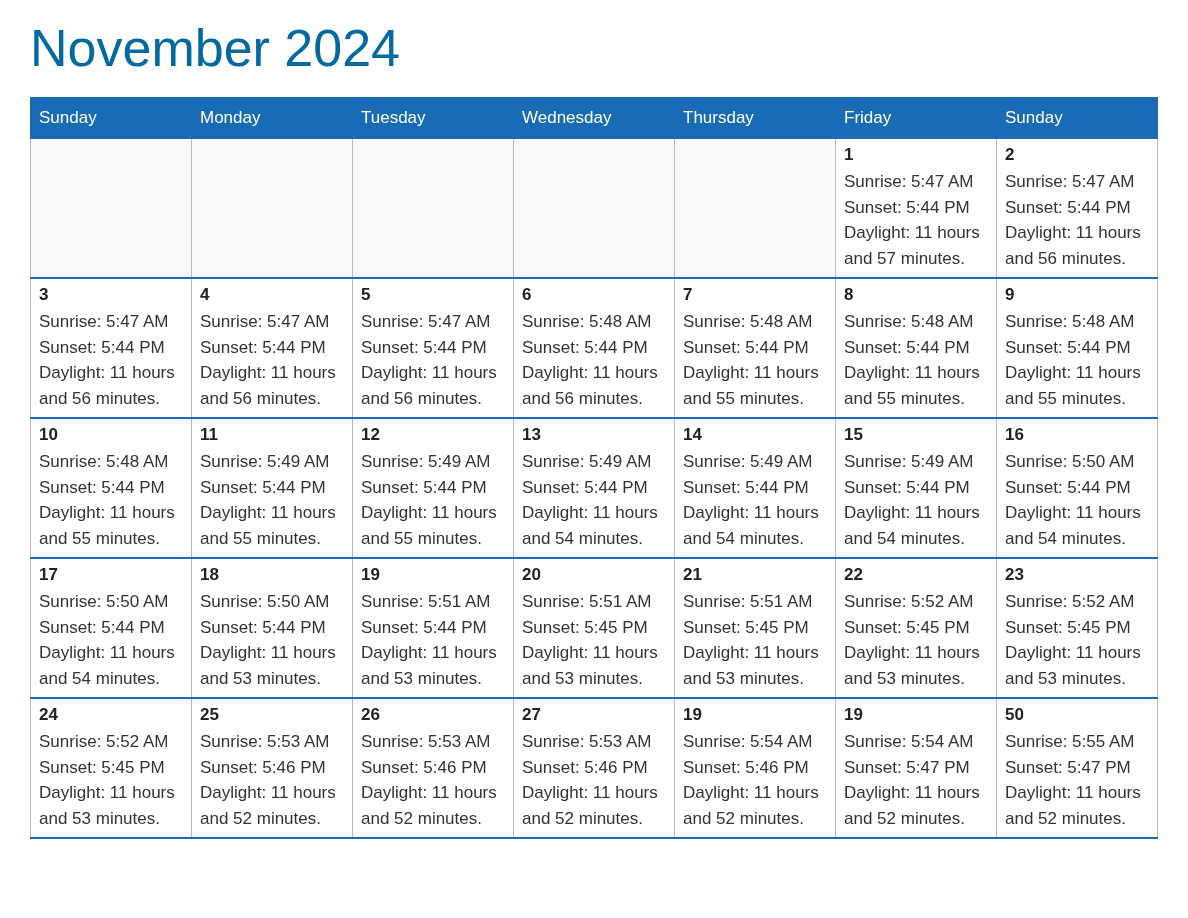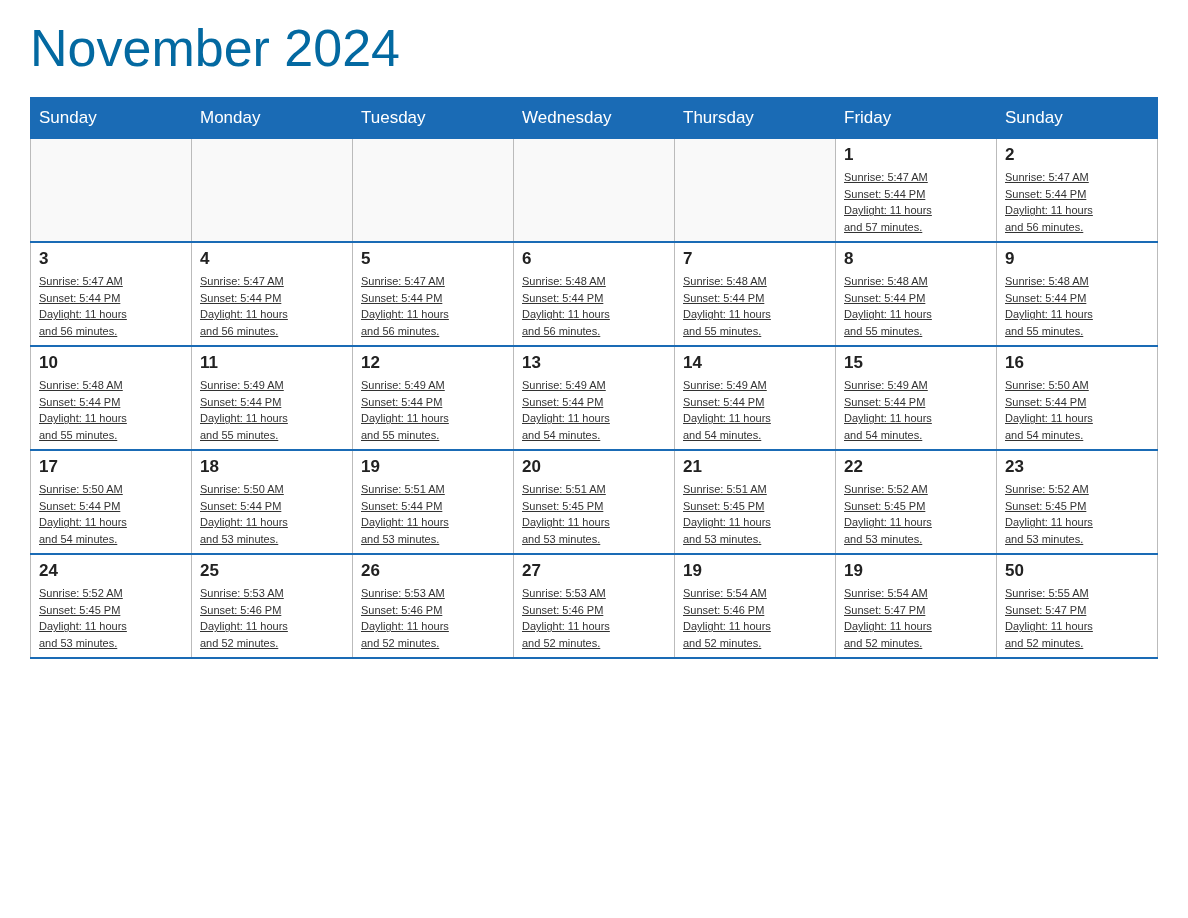--- a/index.html
+++ b/index.html
@@ -55,24 +55,23 @@
     .calendar tbody tr {
       border-bottom: 2px solid #1a6bb5;
     }
     .day-number {
       font-size: 17px;
       font-weight: bold;
       color: #222;
       margin-bottom: 4px;
     }
     .day-info {
-      font-size: 11px;
+      font-size: 17px;
       color: #333;
       line-height: 1.5;
-      text-decoration: underline;
     }
     .empty-cell {
       background: #f9f9f9;
     }
     .logo-container {
       display: flex;
       flex-direction: column;
     }
     .logo-row {
       display: flex;

